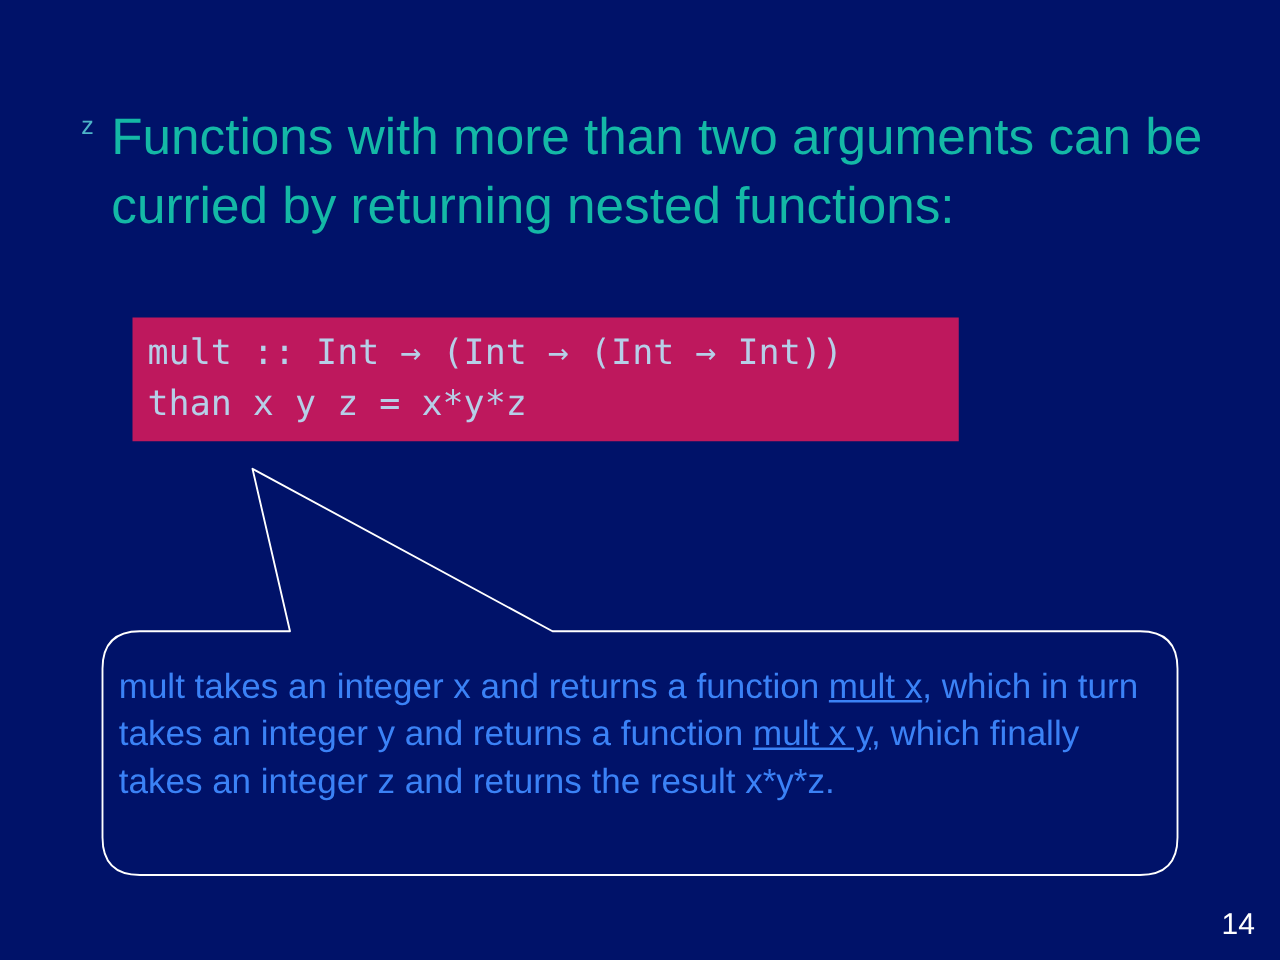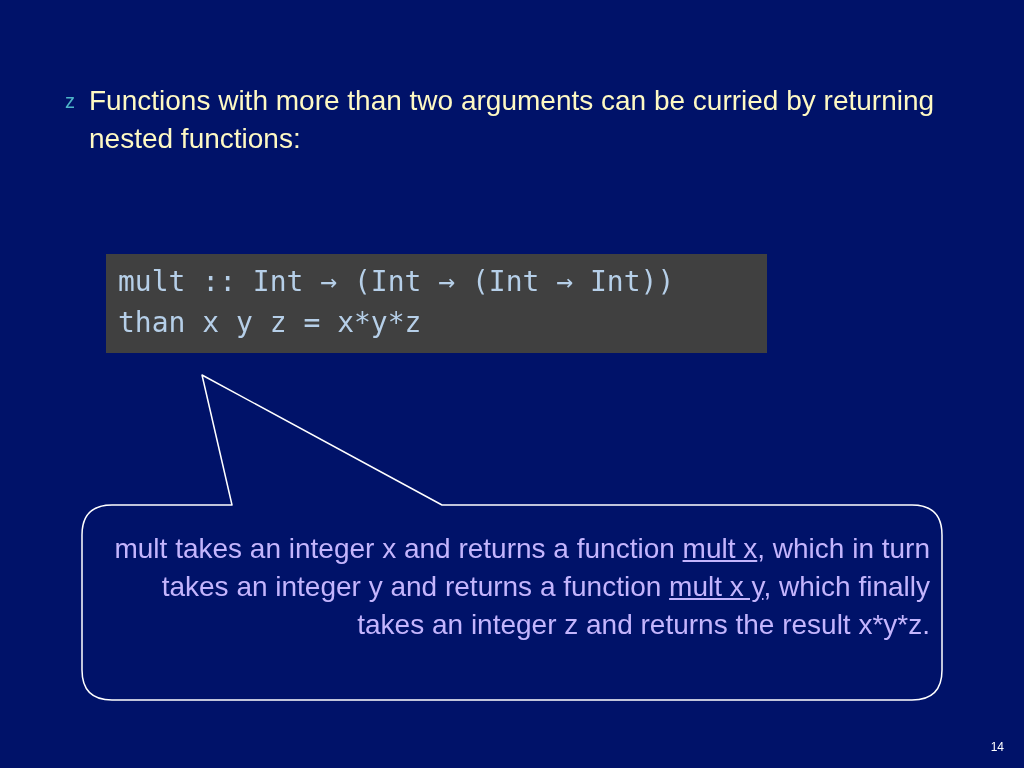--- a/index.html
+++ b/index.html
@@ -27,61 +27,61 @@
     align-items: flex-start;
   }
   .bullet-marker {
     color: #4db4c8;
     font-family: Verdana, sans-serif;
     font-size: 20px;
     margin-right: 14px;
     margin-top: 8px;
   }
   .bullet-text {
-    font-size: 28px;
+    font-size: 41px;
     line-height: 1.35;
-    color: #fef9c3;
+    color: #14b8a6;
   }
   .code-box {
     position: absolute;
     top: 254px;
     left: 106px;
     width: 661px;
-    background: #404040;
+    background: #be185d;
     padding: 8px 28px 10px 12px;
     font-family: "Lucida Console", Consolas, monospace;
     font-size: 28px;
     line-height: 1.45;
     color: #b6cfe8;
     box-sizing: border-box;
   }
   .callout-svg {
     position: absolute;
     left: 72px;
     top: 350px;
     pointer-events: none;
   }
   .callout-text {
     position: absolute;
     top: 530px;
     left: 95px;
     width: 835px;
     font-size: 28px;
     line-height: 1.35;
-    text-align: right;
-    color: #c4b5fd;
+    text-align: left;
+    color: #3b82f6;
   }
   .ul {
     text-decoration: underline;
   }
   .page-num {
     position: absolute;
     right: 20px;
     bottom: 14px;
-    font-size: 12px;
+    font-size: 24px;
     color: #ffffff;
   }
 </style>
 </head>
 <body>
 
 <div class="slide">
 
   <div class="bullet-row">
     <div class="bullet-marker">z</div>

